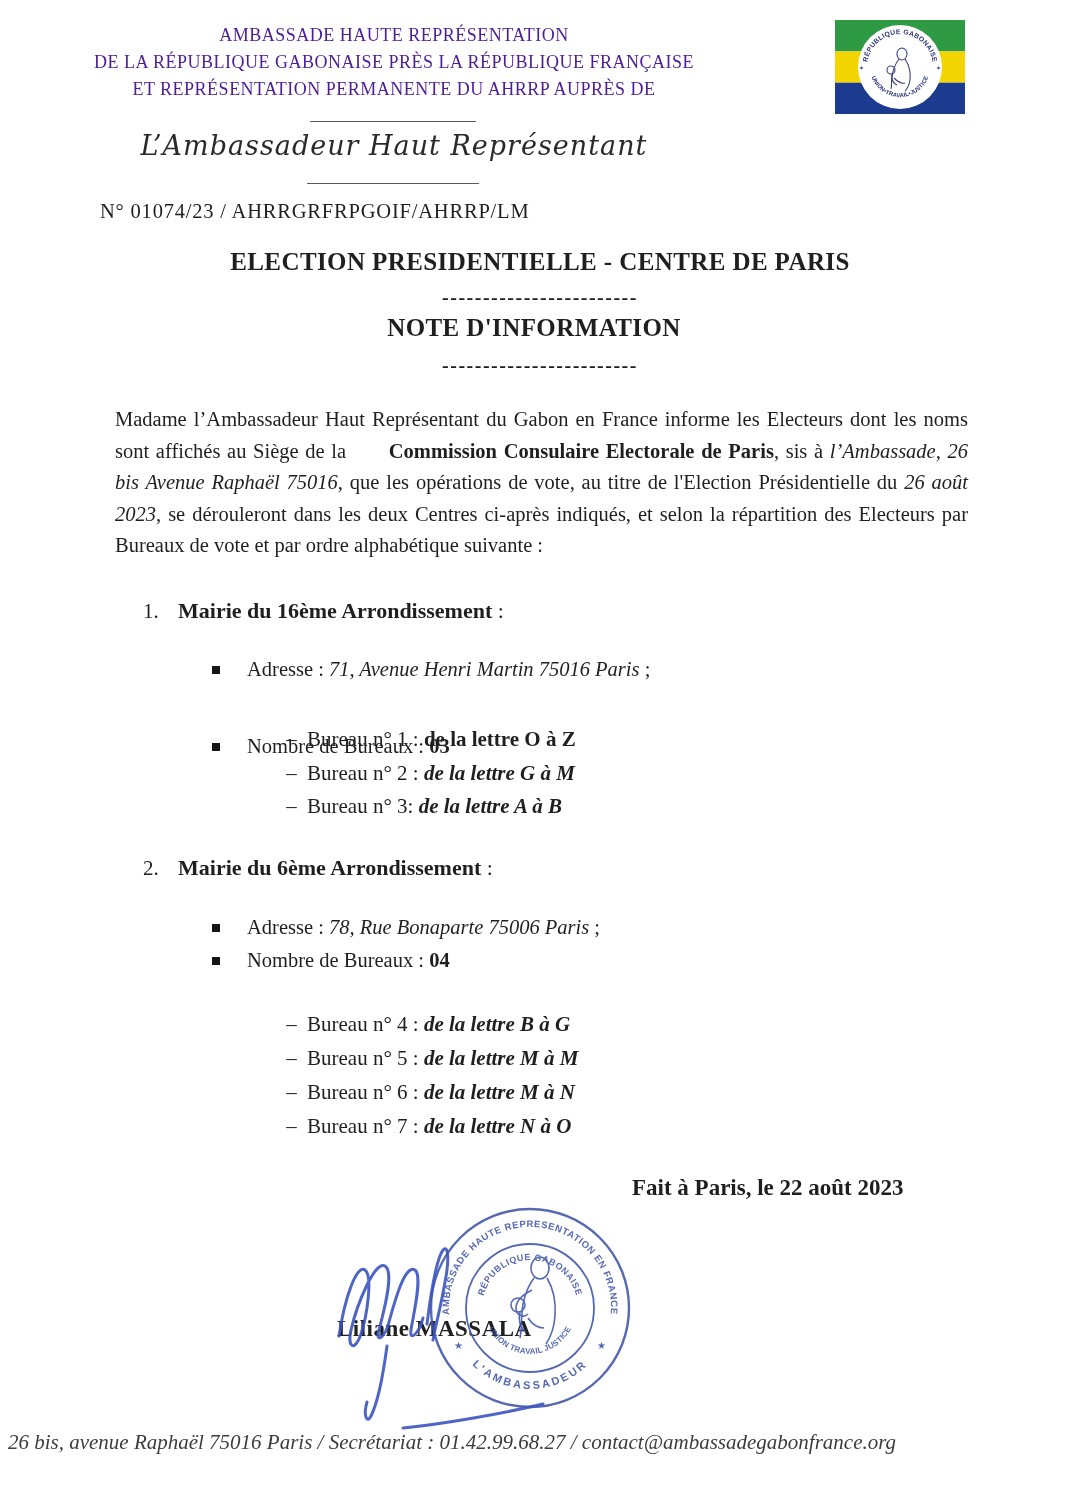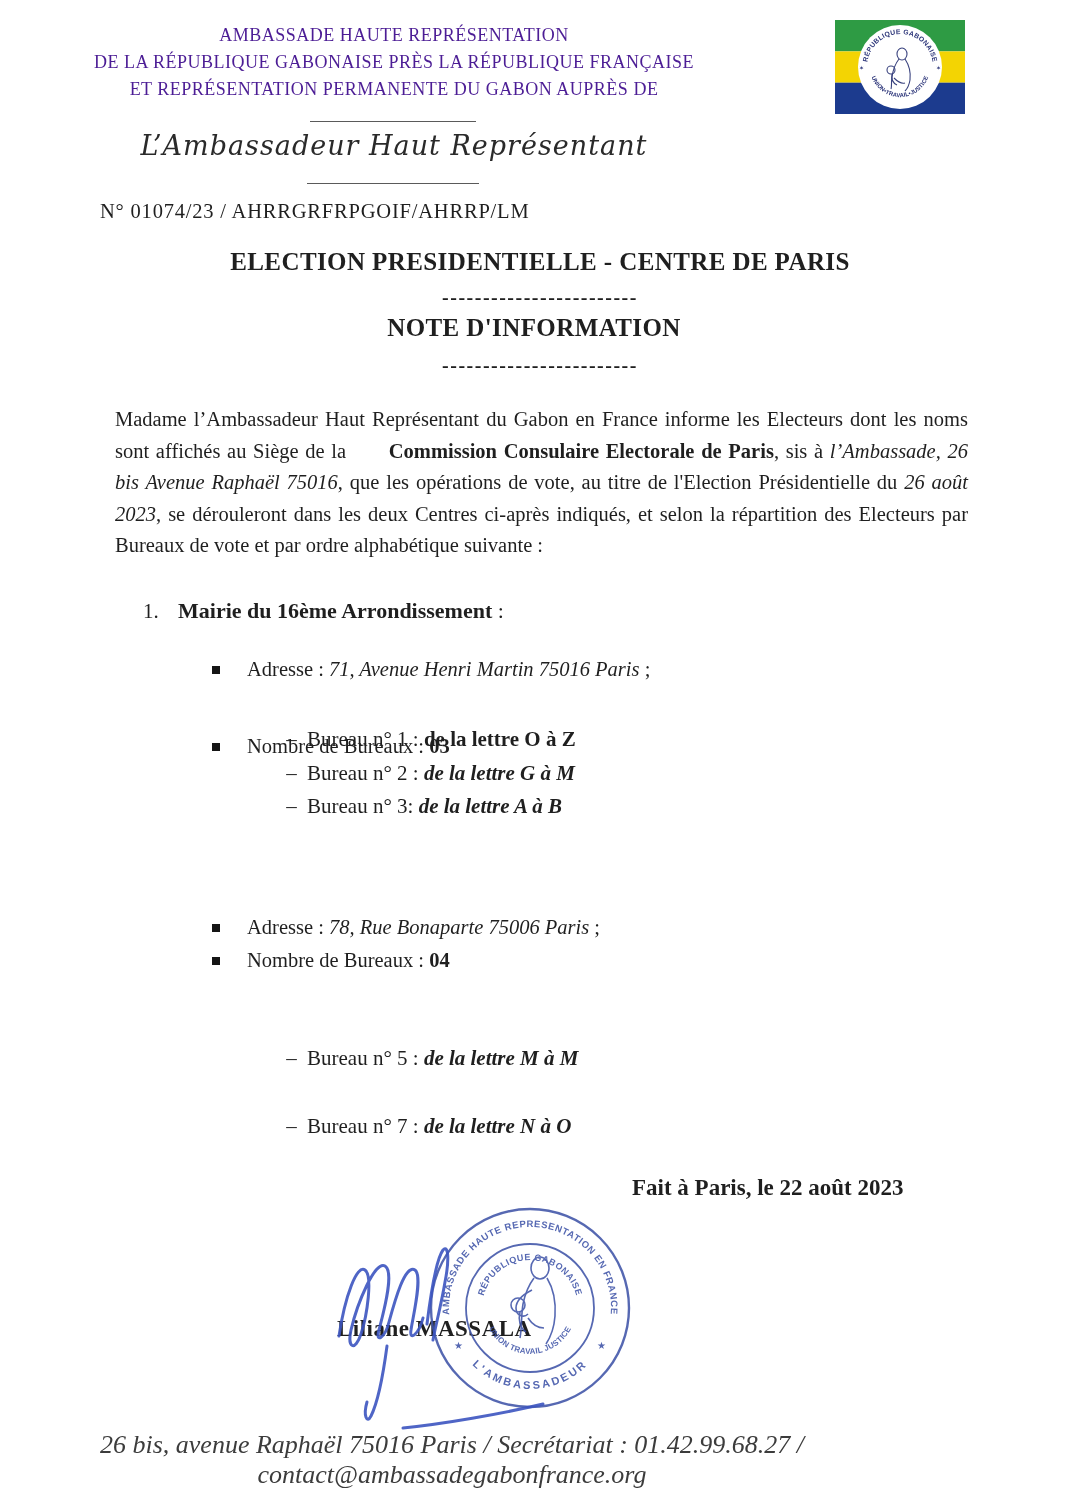--- a/index.html
+++ b/index.html
@@ -58,31 +58,31 @@
   .l-b1 { top:727px; } .l-b2 { top:761px; } .l-b3 { top:794px; }
   .l-addr2 { top:916px; } .l-cnt2 { top:949px; }
   .l-b4 { top:1012px; } .l-b5 { top:1046px; } .l-b6 { top:1080px; } .l-b7 { top:1114px; }
   
   .date-line { position:absolute; left:632px; top:1175px; font-weight:bold; font-size:23px; }
   .sig-name { position:absolute; left:337px; top:1316px; font-weight:bold;
     font-size:23px; letter-spacing:0.5px; z-index:2; }
   .stamp { position:absolute; left:428px; top:1206px; z-index:3; opacity:0.88; }
   .signature { position:absolute; left:325px; top:1218px; z-index:4; opacity:0.9; }
   .footer { position:absolute; left:0; top:1430px; width:904px; text-align:center;
-    font-style:italic; font-size:26px; color:#3c3c3c; }
+    font-style:italic; font-size:21px; color:#3c3c3c; }
 </style>
 </head>
 <body>
 
 <div class="page">
 
   <div class="org-block">
     <div>AMBASSADE HAUTE REPRÉSENTATION</div>
     <div>DE LA RÉPUBLIQUE GABONAISE PRÈS LA RÉPUBLIQUE FRANÇAISE</div>
-    <div>ET  REPRÉSENTATION PERMANENTE DU GABON AUPRÈS DE</div>
+    <div>ET  REPRÉSENTATION PERMANENTE DU AHRRP AUPRÈS DE</div>
   </div>
 
   <div class="emblem">
     <svg width="130" height="94" viewBox="0 0 130 94">
       <rect x="0" y="0" width="130" height="31.4" fill="#2e9b44"></rect>
       <rect x="0" y="31.4" width="130" height="31.3" fill="#f3d403"></rect>
       <rect x="0" y="62.7" width="130" height="31.3" fill="#1c3b8e"></rect>
       <circle cx="65" cy="47" r="42" fill="#ffffff"></circle>
       <defs>
         <path id="embTop" d="M 34,58.3 A 33,33 0 1 1 96,58.3"></path>
@@ -125,28 +125,31 @@
   <div class="sub-line l-addr1"><span class="bullet"></span><span>Adresse : </span><span class="i">71, Avenue Henri Martin 75016 Paris</span><span> ;</span></div>
 
   <div class="sub-line l-cnt1"><span class="bullet"></span><span>Nombre de Bureaux : </span><span class="b">03</span></div>
 
   <div class="bu-line l-b1"><span class="dash">–</span><span>Bureau n° 1 : </span><span class="range-b">de la lettre O à Z</span></div>
 
   <div class="bu-line l-b2"><span class="dash">–</span><span>Bureau n° 2 : </span><span class="range-bi">de la lettre G à M</span></div>
 
   <div class="bu-line l-b3"><span class="dash">–</span><span>Bureau n° 3: </span><span class="range-bi">de la lettre A à B</span></div>
 
+  <div class="center-heading ch-2"><span class="num">2.</span><span class="nm">Mairie du 6ème Arrondissement</span><span> :</span></div>
 
   <div class="sub-line l-addr2"><span class="bullet"></span><span>Adresse : </span><span class="i">78, Rue Bonaparte 75006 Paris</span><span> ;</span></div>
 
   <div class="sub-line l-cnt2"><span class="bullet"></span><span>Nombre de Bureaux : </span><span class="b">04</span></div>
 
+  <div class="bu-line l-b4"><span class="dash">–</span><span>Bureau n° 4 : </span><span class="range-bi">de la lettre B à G</span></div>
 
   <div class="bu-line l-b5"><span class="dash">–</span><span>Bureau n° 5 : </span><span class="range-bi">de la lettre M à M</span></div>
 
+  <div class="bu-line l-b6"><span class="dash">–</span><span>Bureau n° 6 : </span><span class="range-bi">de la lettre M à N</span></div>
 
   <div class="bu-line l-b7"><span class="dash">–</span><span>Bureau n° 7 : </span><span class="range-bi">de la lettre N à O</span></div>
 
   <div class="date-line">Fait à Paris, le 22 août 2023</div>
 
   <div class="signature">
     <svg width="240" height="215" viewBox="0 0 240 215">
       <g stroke="#3c55c0" stroke-width="3" fill="none" stroke-linecap="round">
         <path d="M 14,118 C 20,78 32,46 40,52 C 48,58 42,98 36,116 C 30,134 22,130 26,112 C 32,86 50,42 60,48 C 70,54 58,96 54,112 C 50,126 60,120 64,104 C 70,82 80,46 90,52 C 98,58 88,98 86,112 C 84,124 94,116 98,100"></path>
         <path d="M 102,106 C 106,74 112,40 118,32 C 124,26 124,44 120,64 C 116,88 110,110 108,122"></path>

